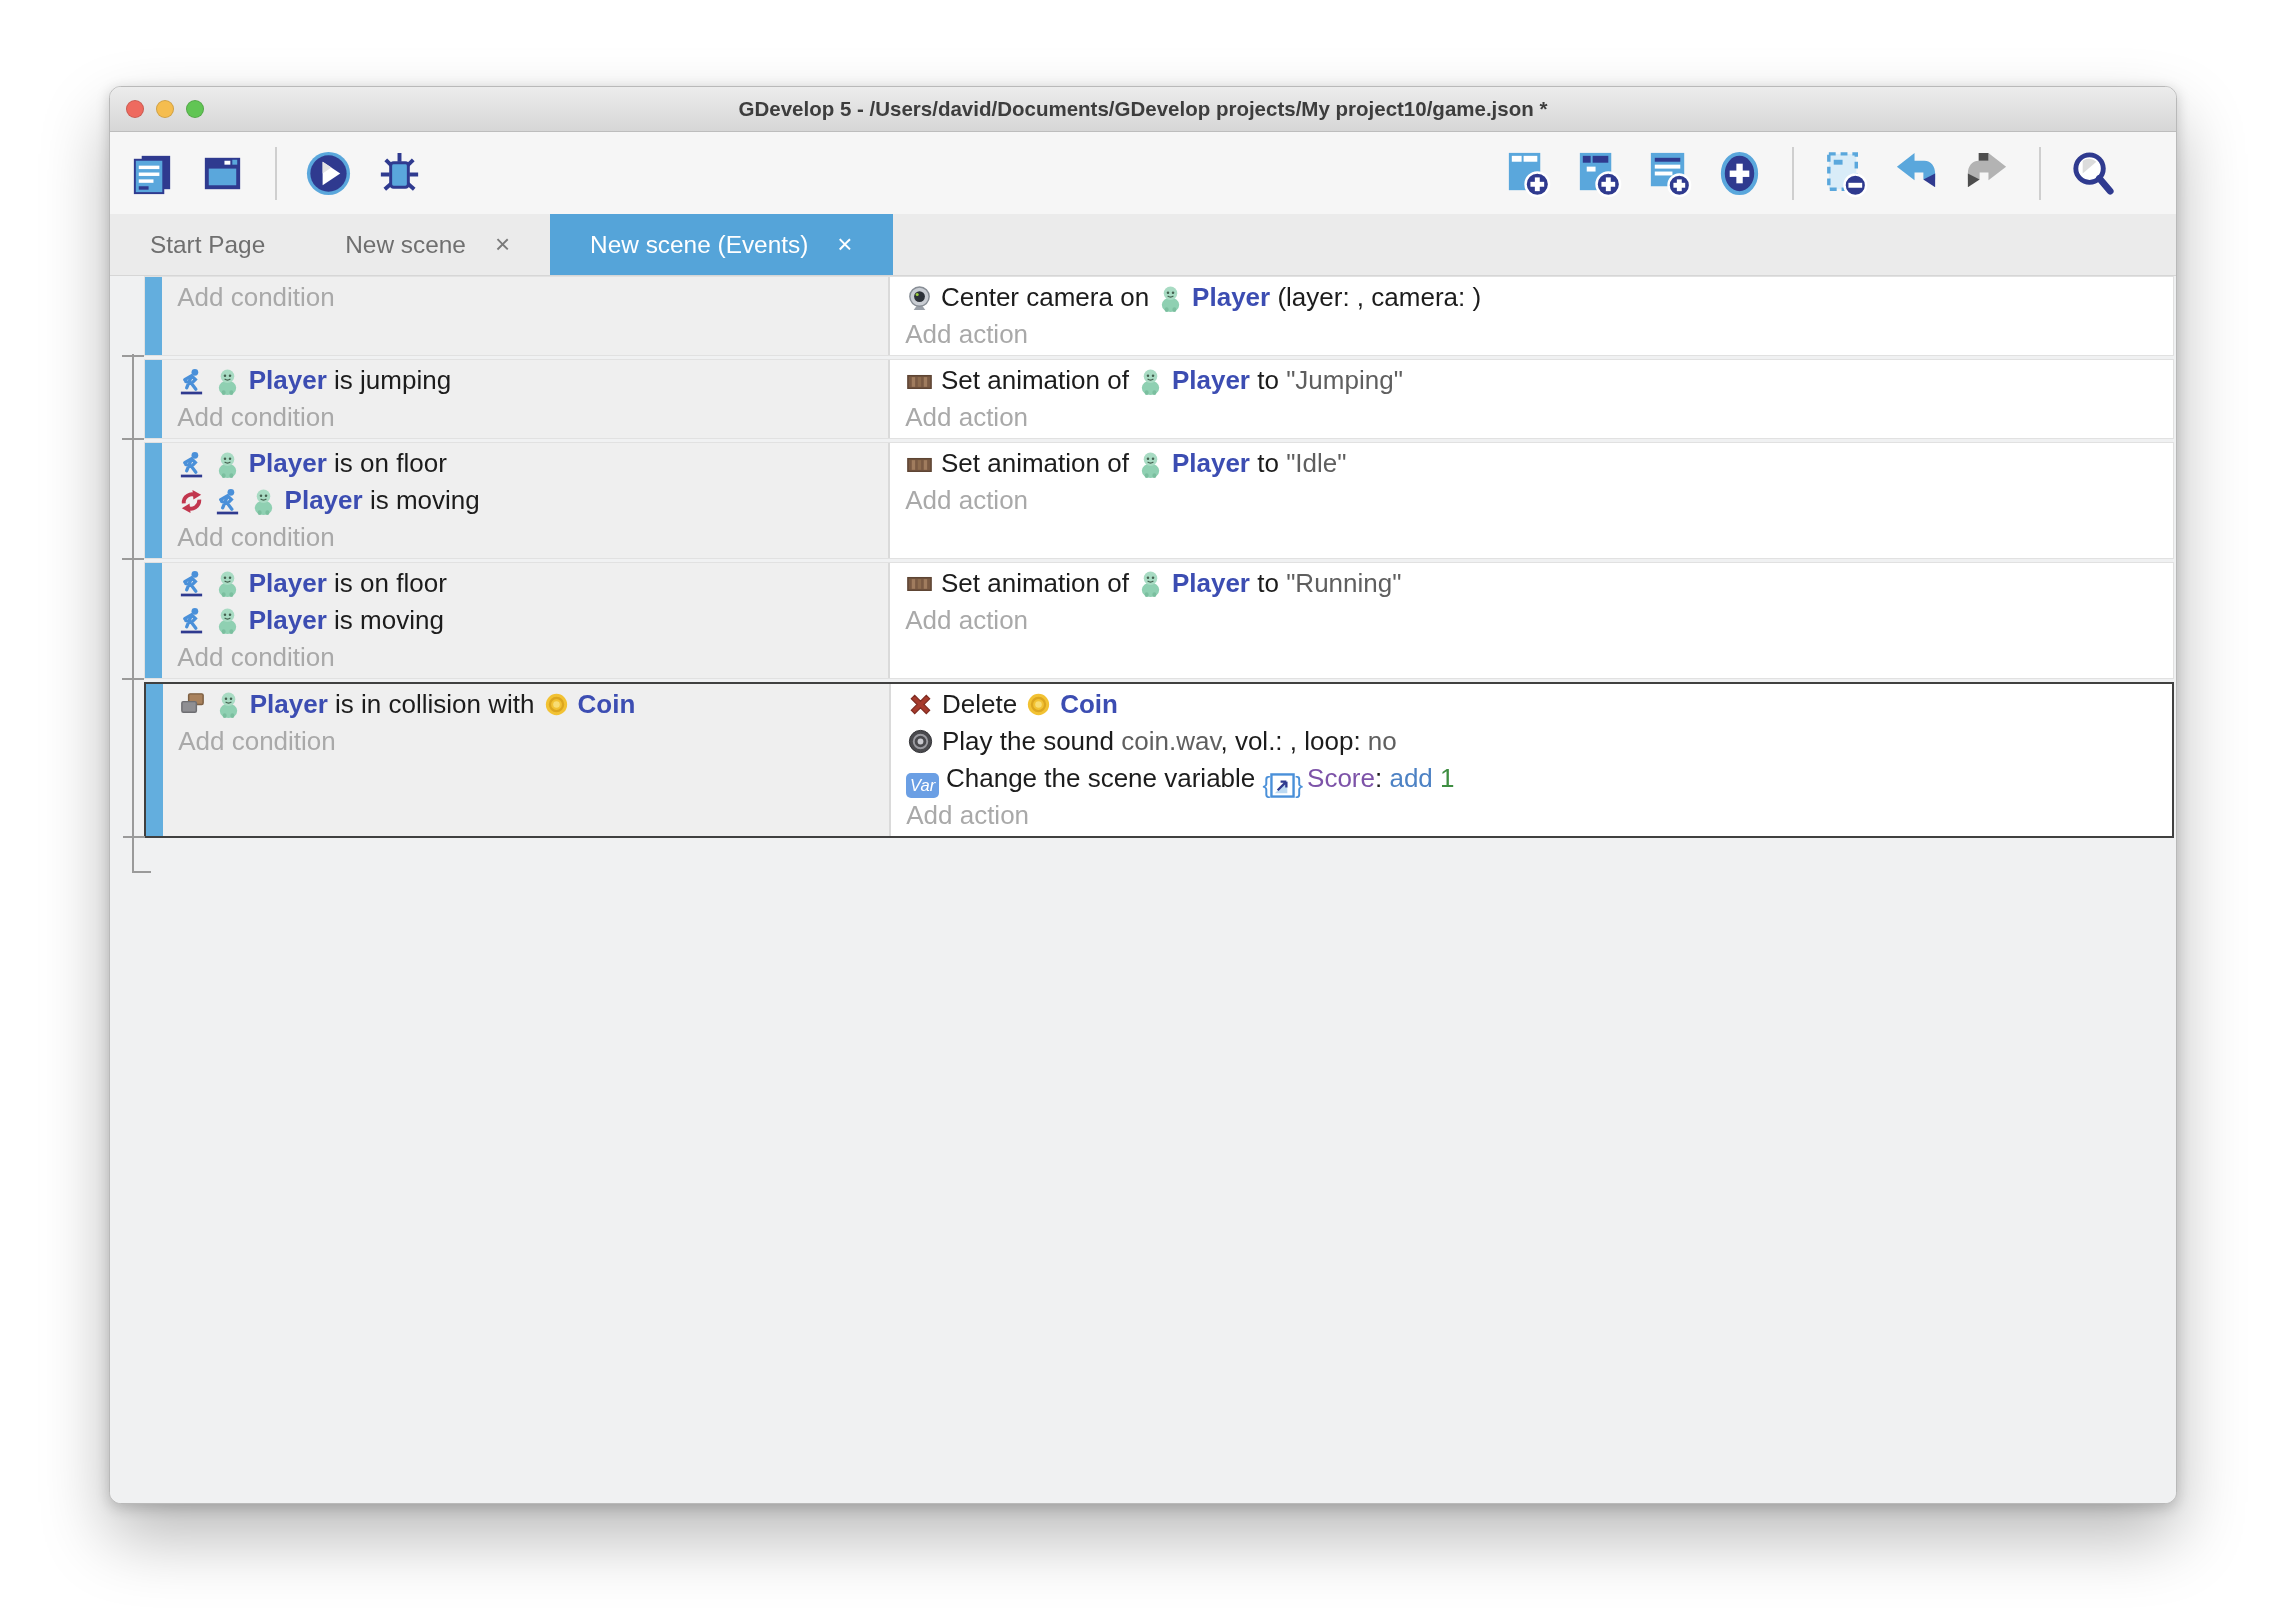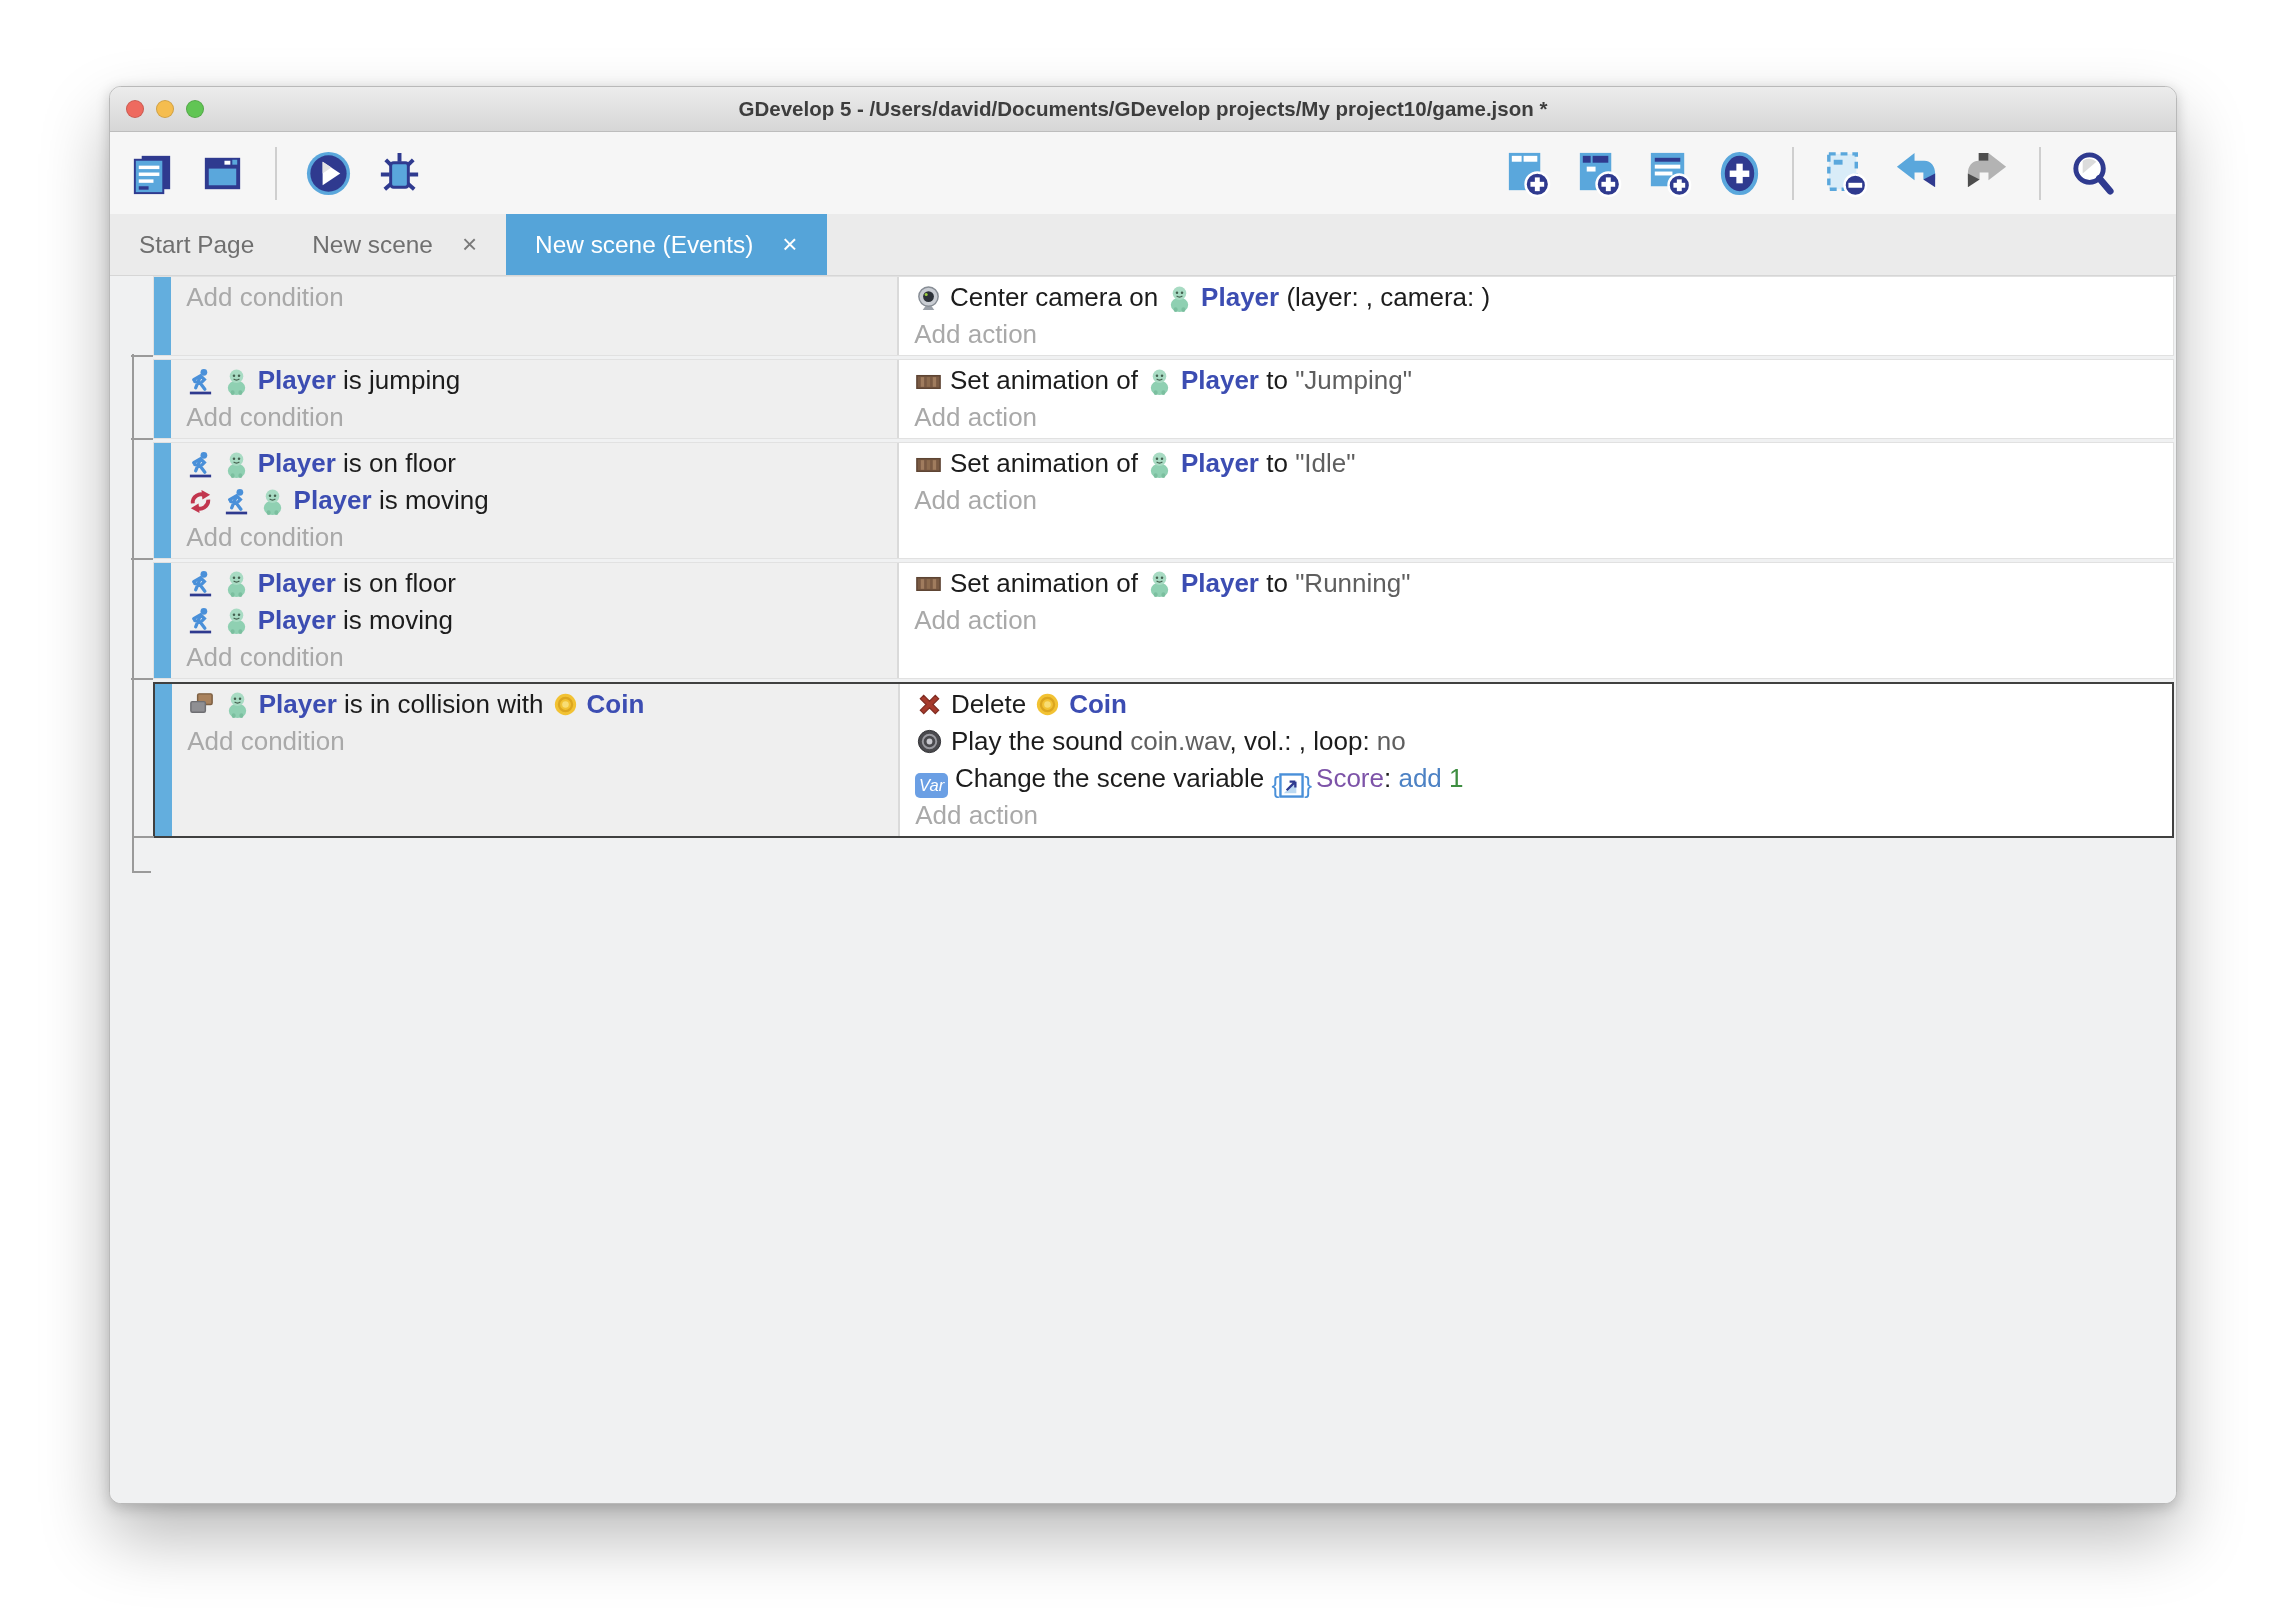--- a/index.html
+++ b/index.html
@@ -20,29 +20,29 @@
   .title{font-size:20.5px;font-weight:bold;color:#3d3d3d;}
   
   .toolbar{height:82px;background:#f6f6f6;display:flex;align-items:center;padding:0 57px 0 15.6px;}
   .tb-group{display:flex;align-items:center;gap:17.6px;}
   .tb-right{margin-left:auto;}
   .tb-btn{width:53px;height:53px;display:inline-flex;align-items:center;justify-content:center;cursor:pointer;}
   .tb-btn svg{width:51px;height:51px;}
   .tb-sep{width:2px;height:53px;background:#cfcfcf;margin:0 7.8px;}
   
   .tabbar{height:62px;background:#ebebeb;display:flex;align-items:stretch;border-bottom:1px solid #d6d6d6;}
-  .tab{display:flex;align-items:center;padding:0 29px;font-size:24.4px;color:#6f6f6f;cursor:pointer;}
+  .tab{display:flex;align-items:center;padding:0 40px;font-size:24.4px;color:#6f6f6f;cursor:pointer;}
   .tab .tab-close{margin-left:29px;font-size:26px;color:#7a7a7a;}
   .tab.active{background:var(--accent);color:#ffffff;justify-content:space-between;}
   .tab.active .tab-close{color:#ffffff;}
   
   .events-area{position:relative;height:1229px;background:#f0f1f2;overflow:hidden;}
   .tree-rail{position:absolute;left:21.5px;top:78px;width:19.5px;height:519px;
     border-left:2px solid #9a9a9a;border-bottom:2px solid #9a9a9a;}
-  .events-list{margin-left:43px;margin-right:2px;}
+  .events-list{margin-left:34px;margin-right:2px;}
   .event{position:relative;display:flex;align-items:stretch;margin-bottom:2.9px;
     border:1px solid #e1e1e1;background:#ffffff;}
   .event::after{content:'';position:absolute;left:-23.4px;bottom:-2px;width:22.4px;border-top:2px solid #9a9a9a;}
   .event.selected{border:2px solid #404040;}
   .bar{width:16.6px;background:var(--bar);flex:none;}
   .cell{padding:2px 0;}
   .cond{width:728px;flex:none;background:#efefef;border-right:2px solid #dadada;}
   .act{flex:1;background:#ffffff;}
   .line{height:37px;line-height:37px;padding-left:15.6px;font-size:26px;color:#1c1c1c;
     white-space:pre;cursor:pointer;}

